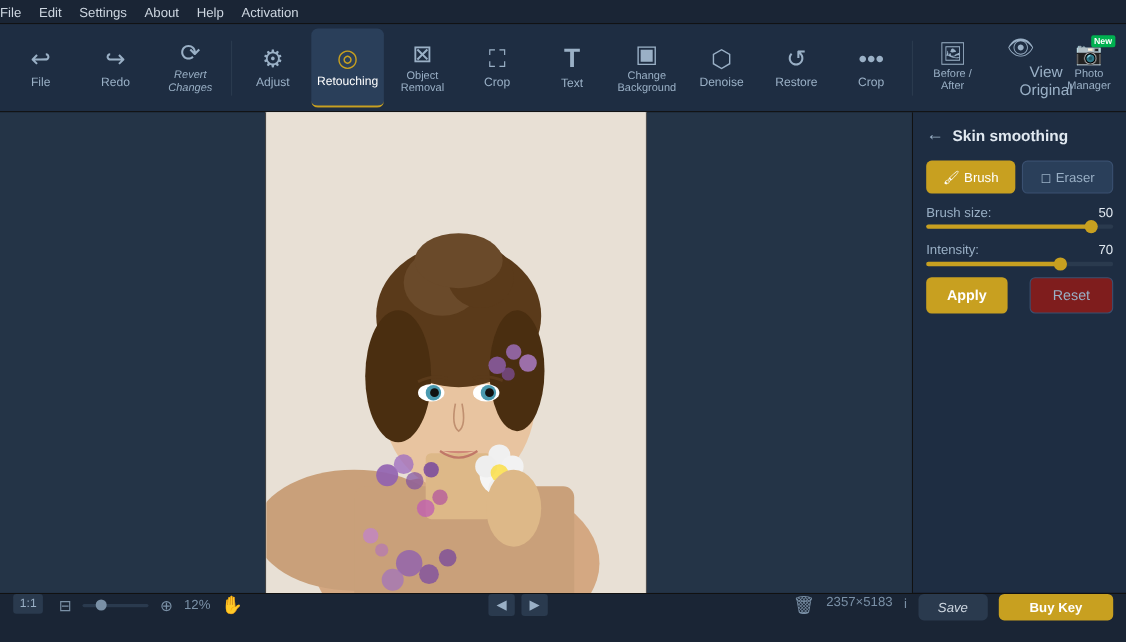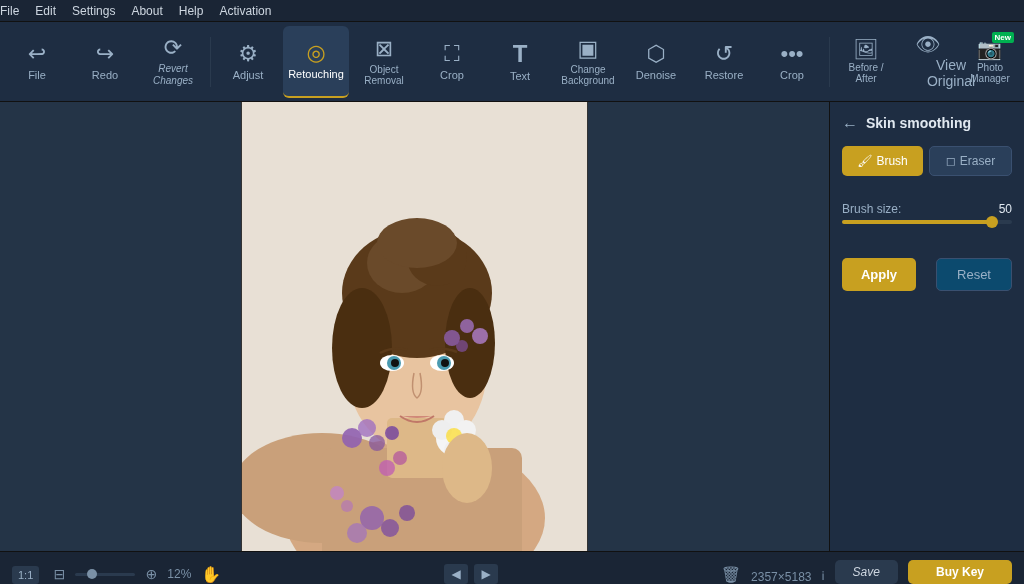--- a/index.html
+++ b/index.html
@@ -32,40 +32,40 @@
     .back-btn { color: #9ab0c6; cursor: pointer; font-size: 16px; }
     .panel-title { font-size: 14px; font-weight: 600; color: #e0e8f0; }
 
     
     .mode-toggle { display: flex; gap: 6px; }
     .mode-btn { flex: 1; padding: 7px 0; border-radius: 5px; border: none; cursor: pointer; font-size: 12px; display: flex; align-items: center; justify-content: center; gap: 4px; }
     .mode-btn.active { background: #c8a020; color: #fff; }
     .mode-btn.inactive { background: #2a3f5a; color: #9ab0c6; border: 1px solid #3a5070; }
 
     
-    .slider-group { display: flex; flex-direction: column; gap: 12px; margin-top: 16px; }
+    .slider-group { display: flex; flex-direction: column; gap: 12px; margin-top: 0; }
     .slider-row { display: flex; flex-direction: column; gap: 4px; }
     .slider-label-row { display: flex; justify-content: space-between; font-size: 12px; color: #9ab0c6; }
     .slider-val { color: #e0e8f0; }
     .slider-track { width: 100%; height: 4px; background: #2a3a4e; border-radius: 2px; position: relative; cursor: pointer; }
     .slider-fill-size { width: 88%; height: 100%; background: #c8a020; border-radius: 2px; }
     .slider-fill-soft { width: 55%; height: 100%; background: #c8a020; border-radius: 2px; }
     .slider-fill-int { width: 72%; height: 100%; background: #c8a020; border-radius: 2px; }
     .slider-thumb { width: 12px; height: 12px; background: #c8a020; border-radius: 50%; position: absolute; top: 50%; transform: translateY(-50%); cursor: grab; }
     .thumb-size { left: calc(88% - 6px); }
     .thumb-soft { left: calc(55% - 6px); }
     .thumb-int { left: calc(72% - 6px); }
 
     
-    .action-row { display: flex; gap: 20px; margin-top: 24px; }
+    .action-row { display: flex; gap: 20px; margin-top: 0; }
     .apply-btn { flex: 1; background: #c8a020; color: #fff; border: none; border-radius: 5px; padding: 8px 0; font-size: 13px; font-weight: 600; cursor: pointer; }
-    .reset-btn { flex: 1; background: #0c4a6e; color: #9ab0c6; border: 1px solid #3a5070; border-radius: 5px; padding: 8px 0; font-size: 13px; cursor: pointer; }
-
-    
-    .bottombar { height: 33px; background: #1a2535; border-top: 1px solid #111; display: flex; align-items: flex-end; padding: 0 12px; gap: 10px; font-size: 12px; color: #7a90a6; }
+    .reset-btn { flex: 1; background: #7f1d1d; color: #9ab0c6; border: 1px solid #3a5070; border-radius: 5px; padding: 8px 0; font-size: 13px; cursor: pointer; }
+
+    
+    .bottombar { height: 45px; background: #1a2535; border-top: 1px solid #111; display: flex; align-items: flex-start; padding: 0 12px; gap: 10px; font-size: 12px; color: #7a90a6; }
     .zoom-controls { display: flex; align-items: center; gap: 6px; }
     .zoom-btn { width: 20px; height: 20px; display: flex; align-items: center; justify-content: center; color: #7a90a6; cursor: pointer; font-size: 14px; }
     .zoom-slider { width: 60px; height: 3px; background: #2a3a4e; border-radius: 2px; position: relative; }
     .zoom-thumb { width: 10px; height: 10px; background: #7a90a6; border-radius: 50%; position: absolute; top: 50%; left: 20%; transform: translateY(-50%); }
     .nav-arrows { display: flex; gap: 6px; }
     .nav-btn { width: 24px; height: 20px; background: #2a3a4e; border-radius: 3px; display: flex; align-items: center; justify-content: center; cursor: pointer; color: #9ab0c6; font-size: 12px; }
     .trash-btn { color: #7a90a6; cursor: pointer; font-size: 16px; }
     .spacer { flex: 1; }
     .save-btn { background: #2a3a4e; color: #cdd6e0; border: none; border-radius: 5px; padding: 5px 18px; font-size: 12px; cursor: pointer; font-style: italic; }
     .buy-btn { background: #c8a020; color: #fff; border: none; border-radius: 5px; padding: 5px 28px; font-size: 12px; font-weight: 600; cursor: pointer; }
@@ -251,20 +251,30 @@
           <span>Brush size:</span>
           <span class="slider-val">50</span>
         </div>
         <div class="slider-track">
           <div class="slider-fill-size"></div>
           <div class="slider-thumb thumb-size"></div>
         </div>
       </div>
 
 
+      <div class="slider-row">
+        <div class="slider-label-row">
+          <span>Intensity:</span>
+          <span class="slider-val">70</span>
+        </div>
+        <div class="slider-track">
+          <div class="slider-fill-int"></div>
+          <div class="slider-thumb thumb-int"></div>
+        </div>
+      </div>
     </div>
 
     <div class="action-row">
       <button class="apply-btn">Apply</button>
       <button class="reset-btn">Reset</button>
     </div>
   </div>
 </div>
 
 <div class="bottombar">

